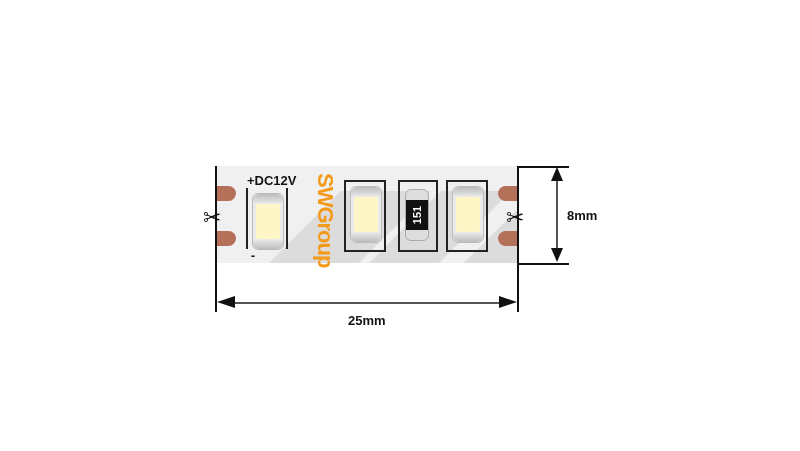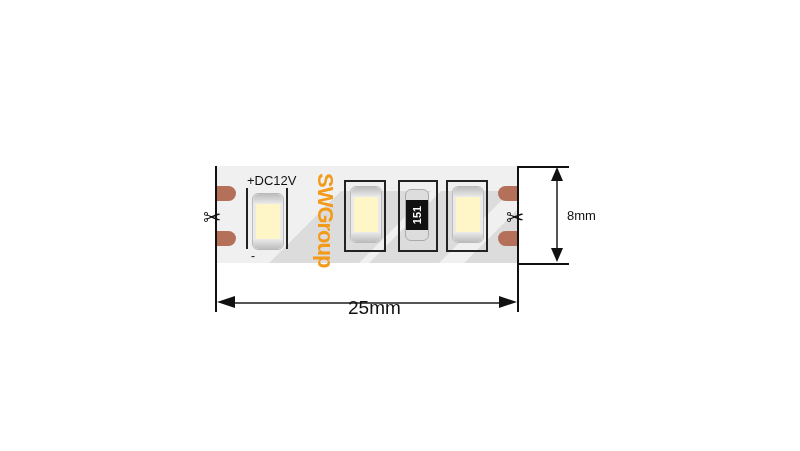--- a/index.html
+++ b/index.html
@@ -10,21 +10,21 @@
   .pad { position:absolute; width:20px; height:15px; background:#b5705a; border-radius:0 8px 8px 0; }
   .pad.right { border-radius:8px 0 0 8px; }
   .vline { position:absolute; background:#111; width:2px; }
   .hline { position:absolute; background:#111; height:2px; }
   .led-frame { position:absolute; border:2px solid #222; }
   .led { position:absolute; width:30px; height:55px; background:#eaeaea; border-radius:6px; border:1px solid #bbb; }
   .led .cap { position:absolute; left:0; right:0; height:9px; background:linear-gradient(#bdbdbd,#e6e6e6); }
   .led .cap.top { top:0; border-radius:6px 6px 0 0; }
   .led .cap.bottom { bottom:0; border-radius:0 0 6px 6px; background:linear-gradient(#e6e6e6,#bdbdbd); }
   .led .chip { position:absolute; left:3px; right:3px; top:10px; bottom:10px; background:#fff6c8; border-radius:2px; }
-  .label { font-weight:normal; color:#111; }
+  .label { font-weight:bold; color:#111; }
   .brand { color:#f39a1a; font-weight:bold; font-size:22px; transform:rotate(90deg); transform-origin:left top; white-space:nowrap; letter-spacing:-1px; }
   .resistor { position:absolute; width:22px; height:50px; background:#ddd; border-radius:6px; border:1px solid #aaa; }
   .resistor .body { position:absolute; left:0; right:0; top:10px; bottom:10px; background:#111; }
   .resistor .txt { position:absolute; left:50%; top:50%; transform:translate(-50%,-50%) rotate(-90deg); color:#fff; font-size:11px; font-weight:bold; }
   .scissors { position:absolute; font-size:22px; color:#111; line-height:1; }
   .arrow-h { position:absolute; height:2px; background:#555; }
 </style>
 </head>
 <body>
 
@@ -81,13 +81,13 @@
 <div class="hline" style="left:517px; top:166px; width:52px;"></div>
 <div class="hline" style="left:517px; top:263px; width:52px;"></div>
 <div class="abs" style="left:556px; top:172px; width:2px; height:86px; background:#555;"></div>
 <div class="abs" style="left:551px; top:167px; width:0; height:0; border-left:6px solid transparent; border-right:6px solid transparent; border-bottom:14px solid #111;"></div>
 <div class="abs" style="left:551px; top:248px; width:0; height:0; border-left:6px solid transparent; border-right:6px solid transparent; border-top:14px solid #111;"></div>
 <div class="abs label" style="left:567px; top:208px; font-size:13px;">8mm</div>
 
 <div class="arrow-h" style="left:230px; top:302px; width:275px;"></div>
 <div class="abs" style="left:217px; top:296px; width:0; height:0; border-top:6px solid transparent; border-bottom:6px solid transparent; border-right:18px solid #111;"></div>
 <div class="abs" style="left:499px; top:296px; width:0; height:0; border-top:6px solid transparent; border-bottom:6px solid transparent; border-left:18px solid #111;"></div>
-<div class="abs label" style="left:348px; top:297px; font-size:19px;">25mm</div>
+<div class="abs label" style="left:348px; top:313px; font-size:13px;">25mm</div>
 
 </body></html>

